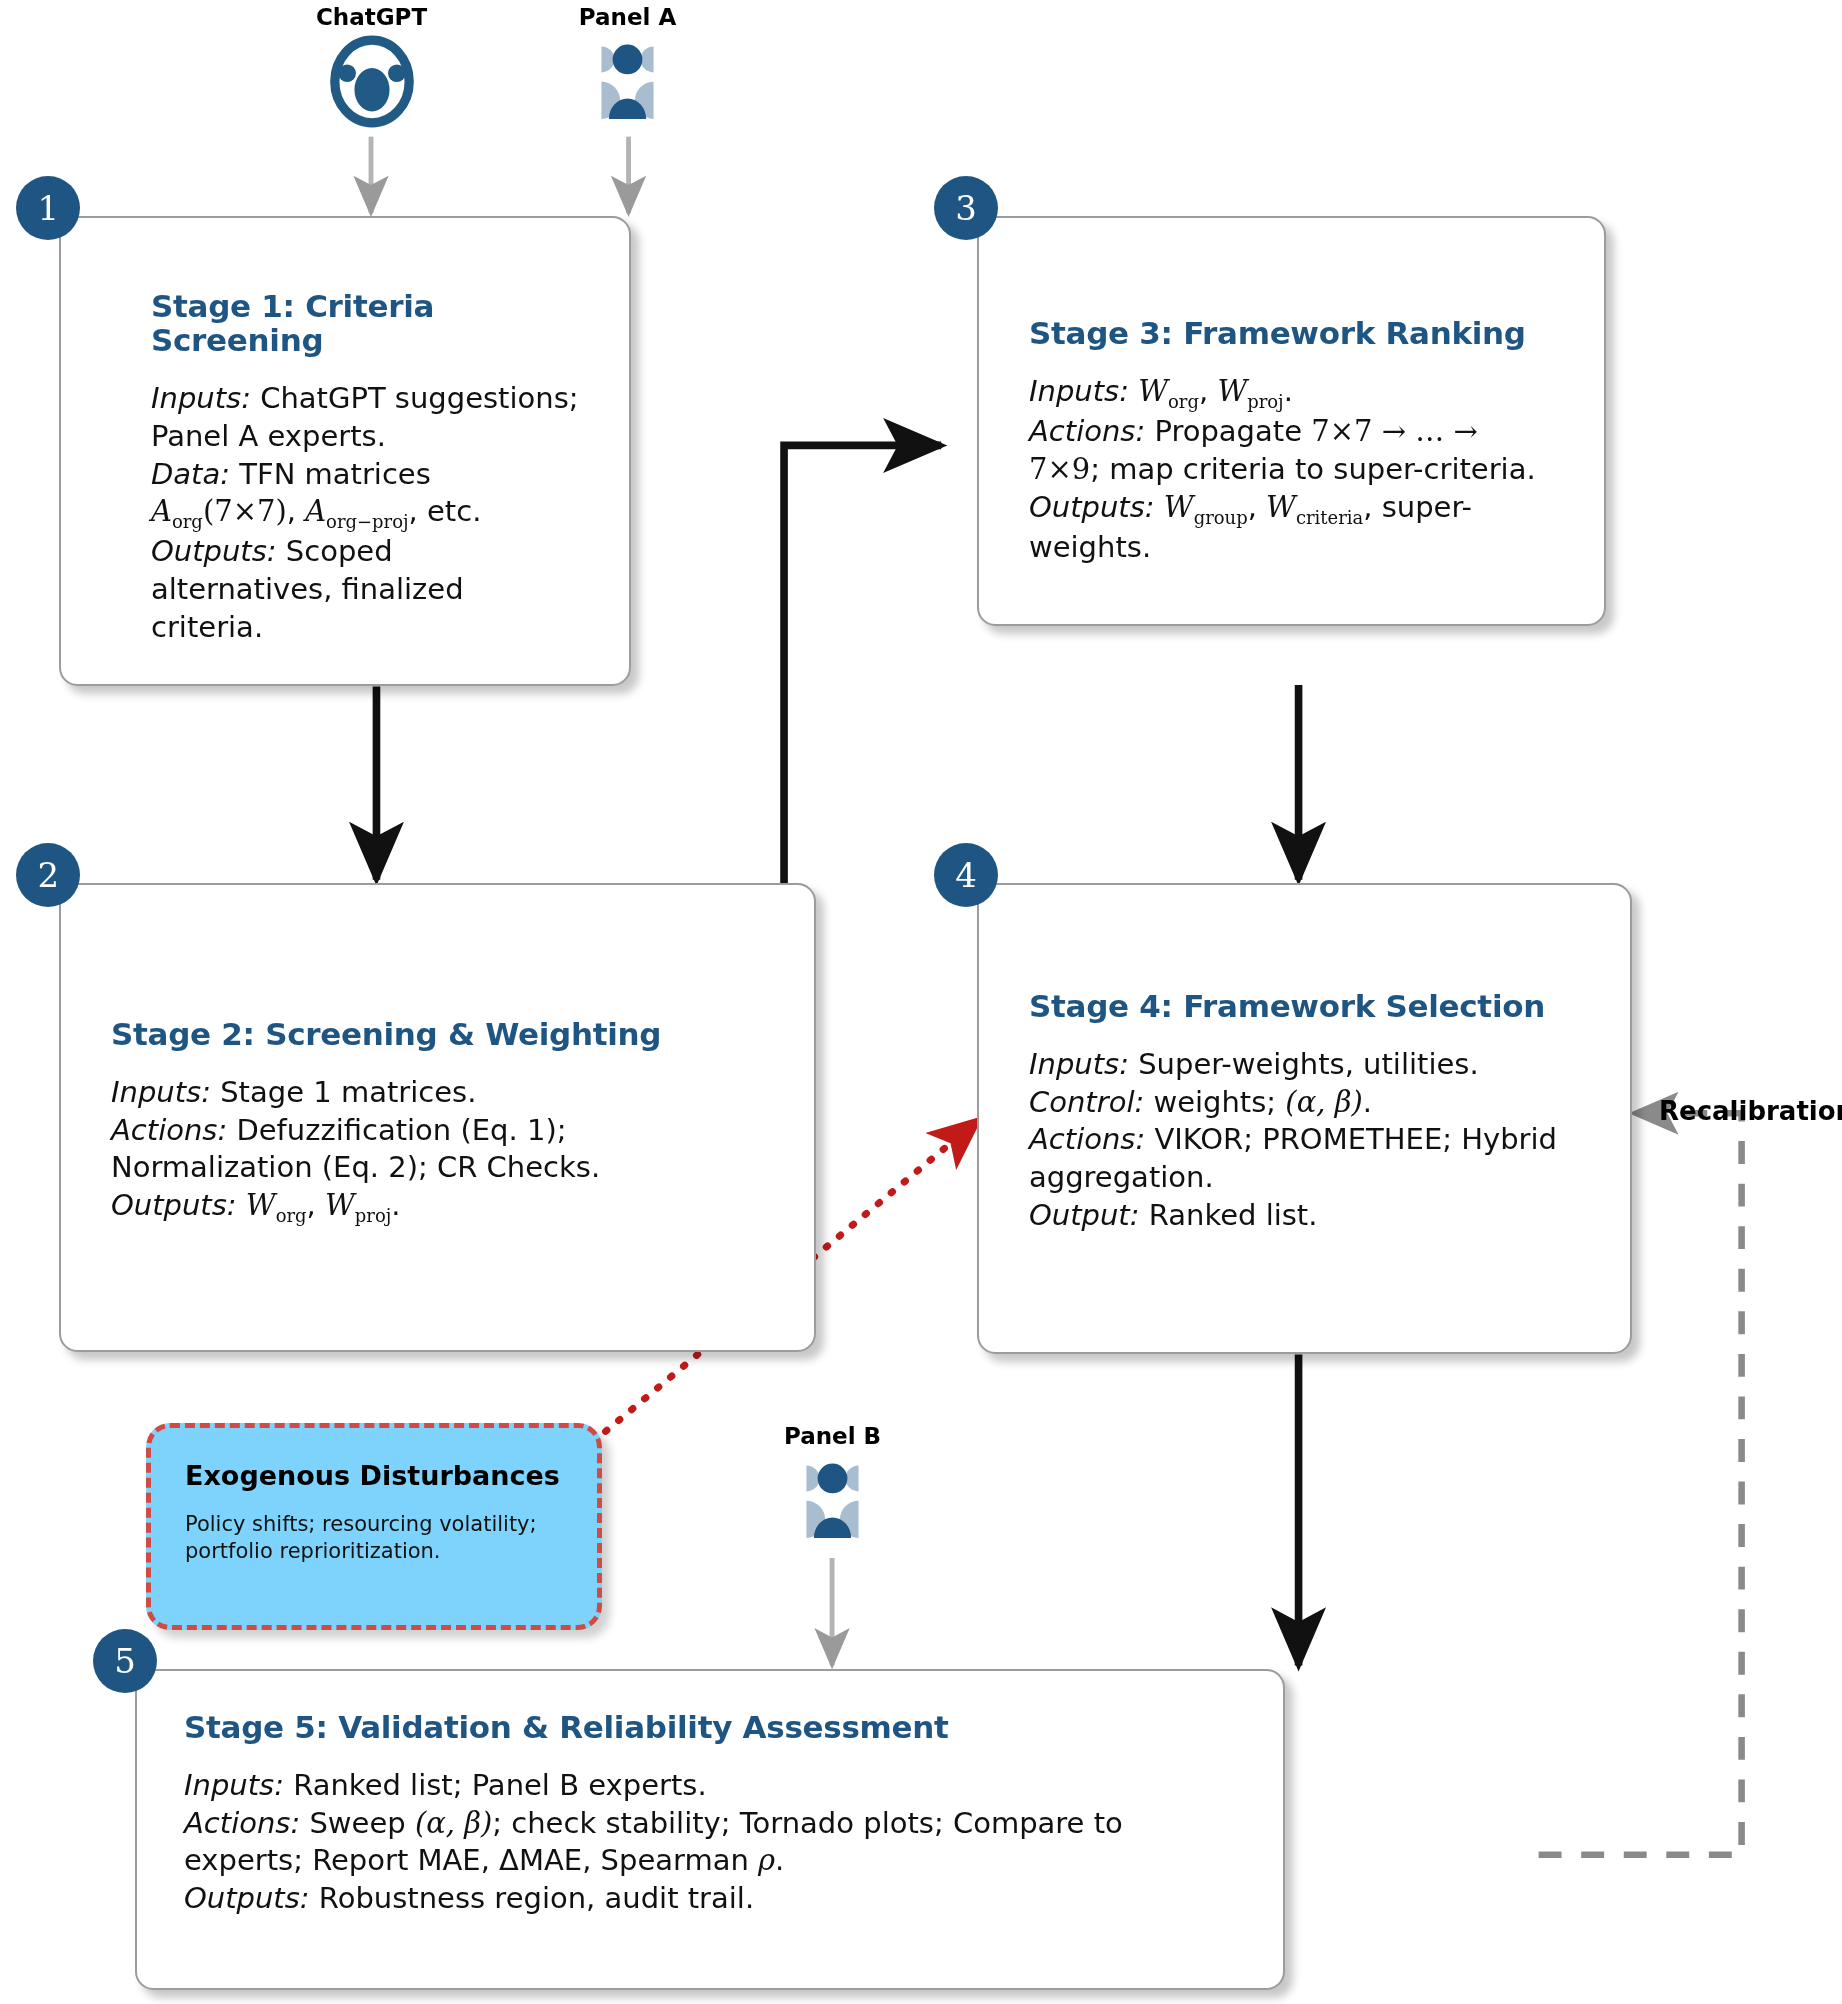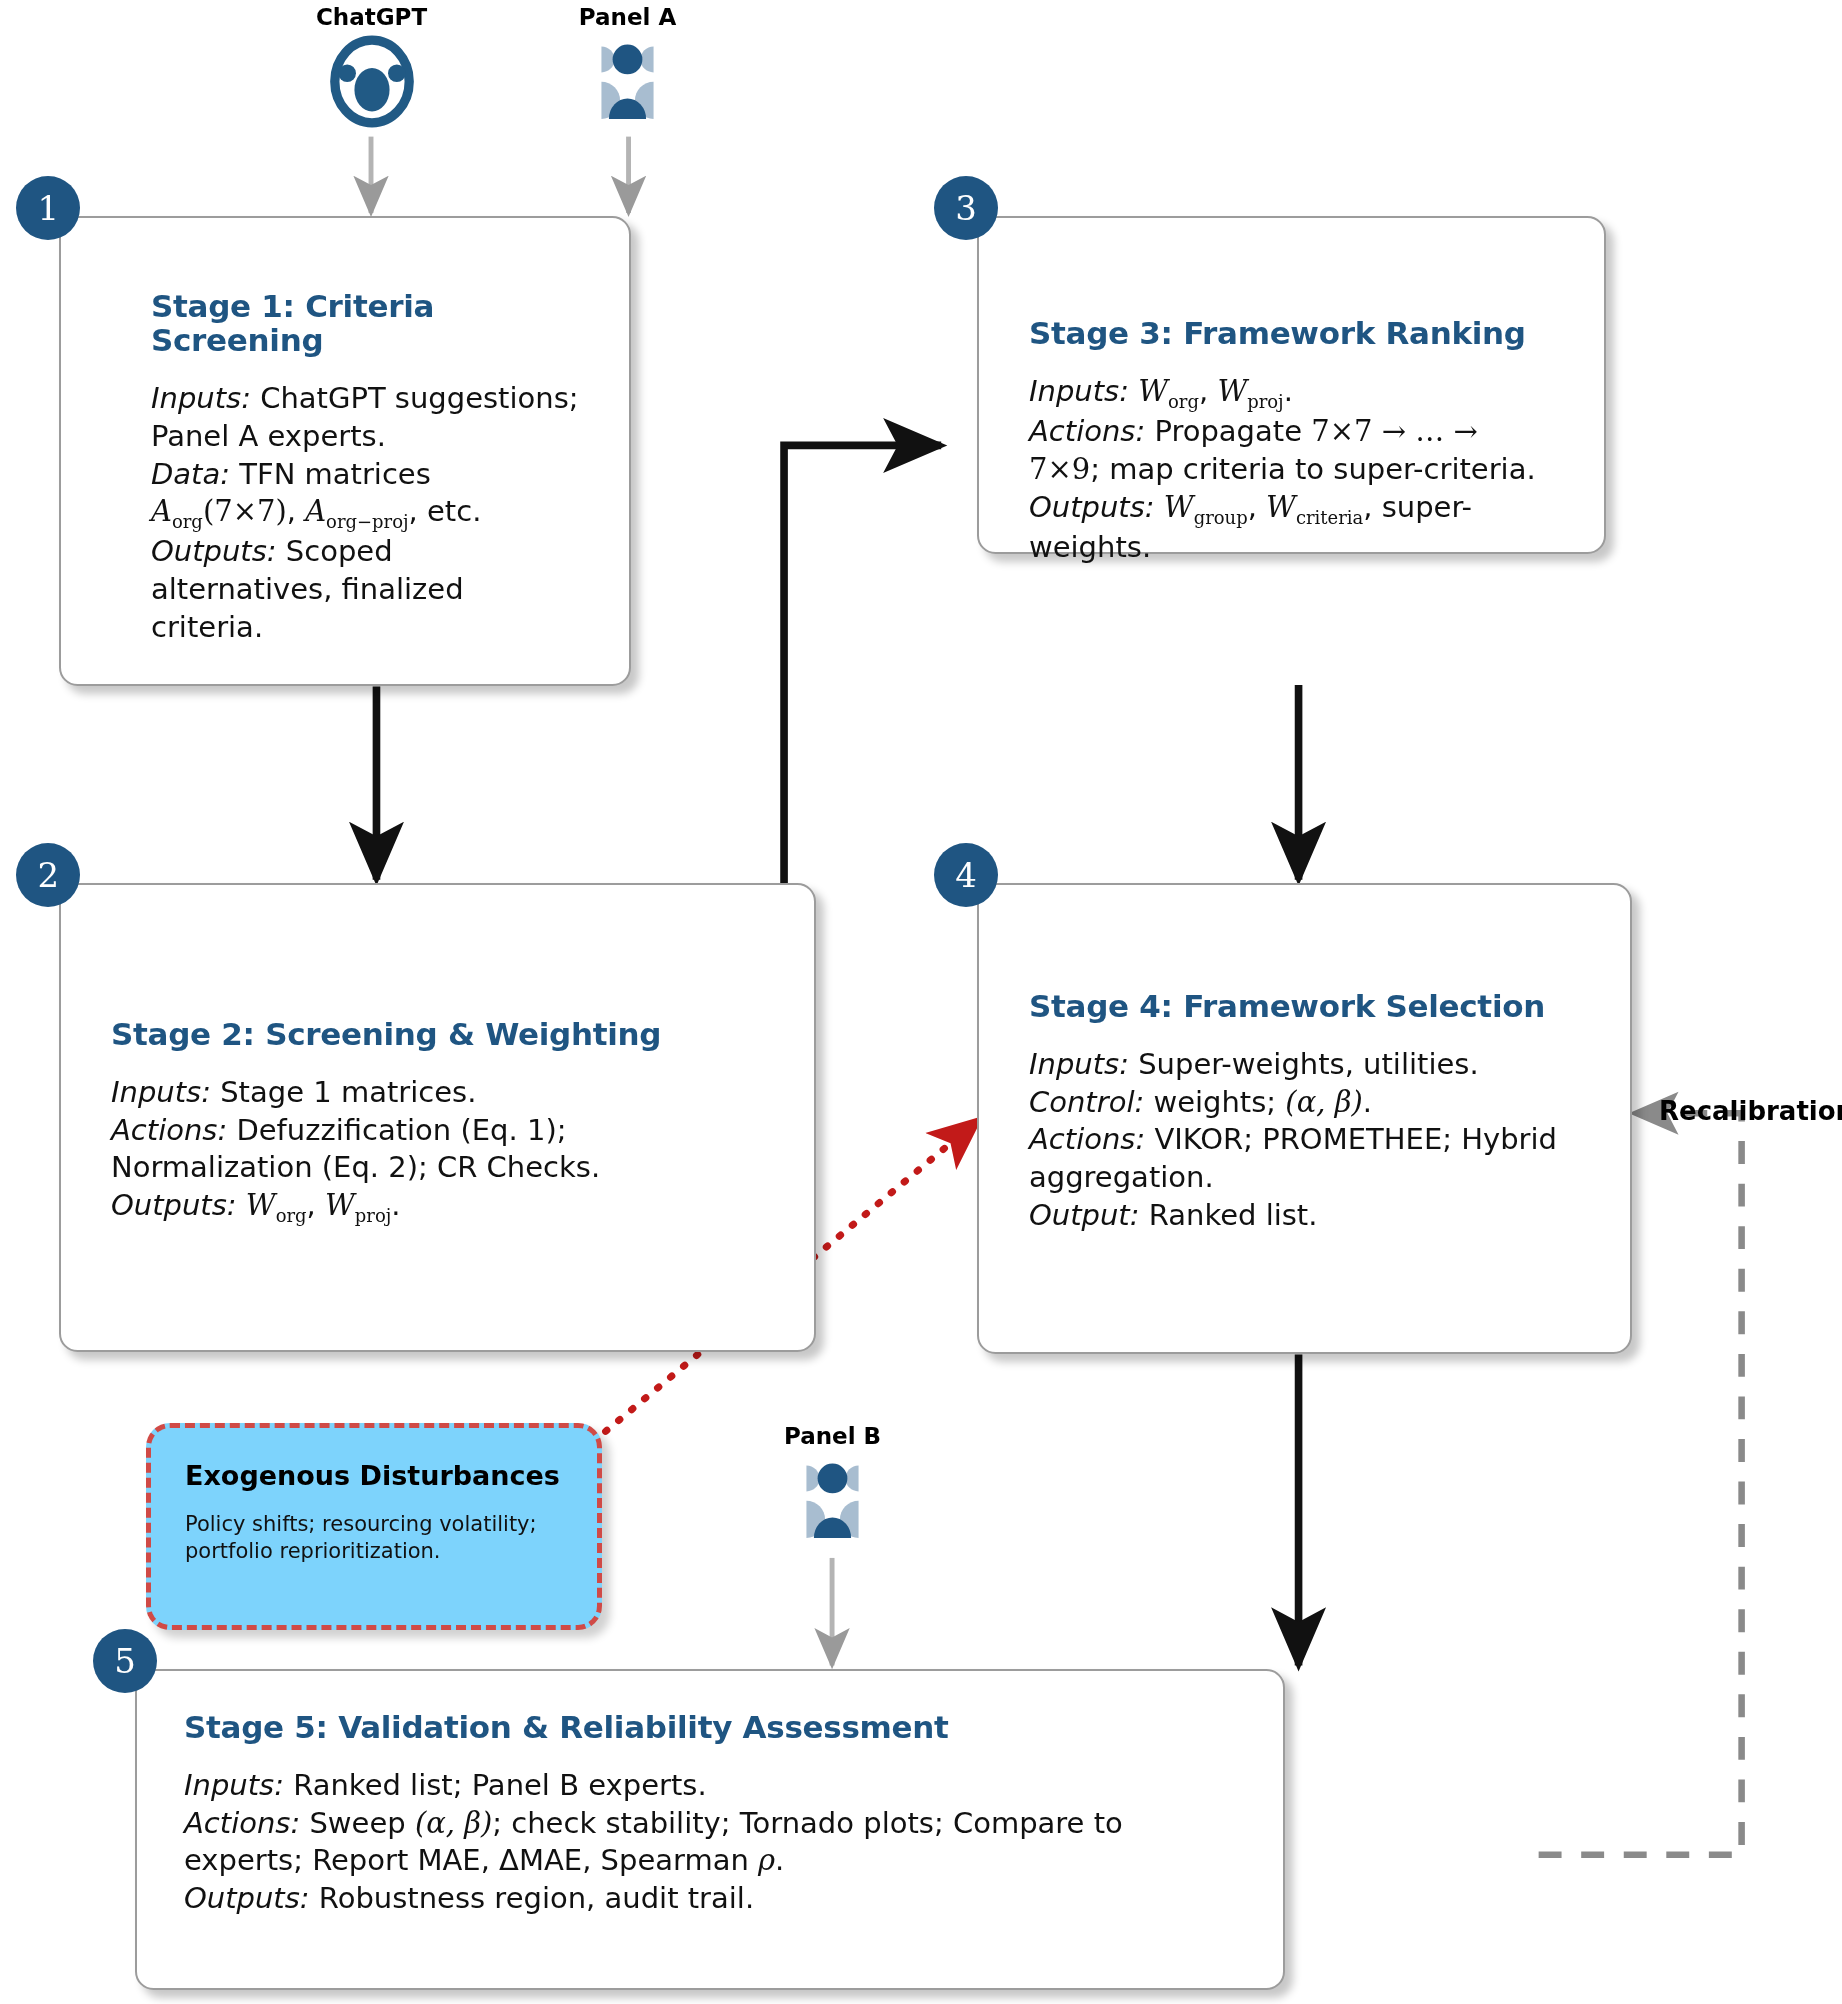--- a/index.html
+++ b/index.html
@@ -150,21 +150,21 @@
         </p>
         <p>
           <span class="lab">Outputs:</span>
           <span class="mth">W<sub>org</sub></span>, <span class="mth">W<sub>proj</sub></span>.
         </p>
       </div>
     </div>
   </div>
   <div class="badge" style="left:16.4px;top:843px;">2</div>
 
-  <div class="box" style="left:977px;top:216px;width:629px;height:338px;">
+  <div class="box" style="left:977px;top:216px;width:629px;height:410px;">
     <div class="box-inner" style="padding:98px 50px 0 50px;">
       <div class="stitle">Stage 3:  Framework Ranking</div>
       <div class="sbody">
         <p>
           <span class="lab">Inputs:</span>
           <span class="mth">W<sub>org</sub></span>, <span class="mth">W<sub>proj</sub></span>.
         </p>
         <p>
           <span class="lab">Actions:</span>
           Propagate <span class="mthu">7×7 → … → 7×9</span>; map criteria to super-criteria.

